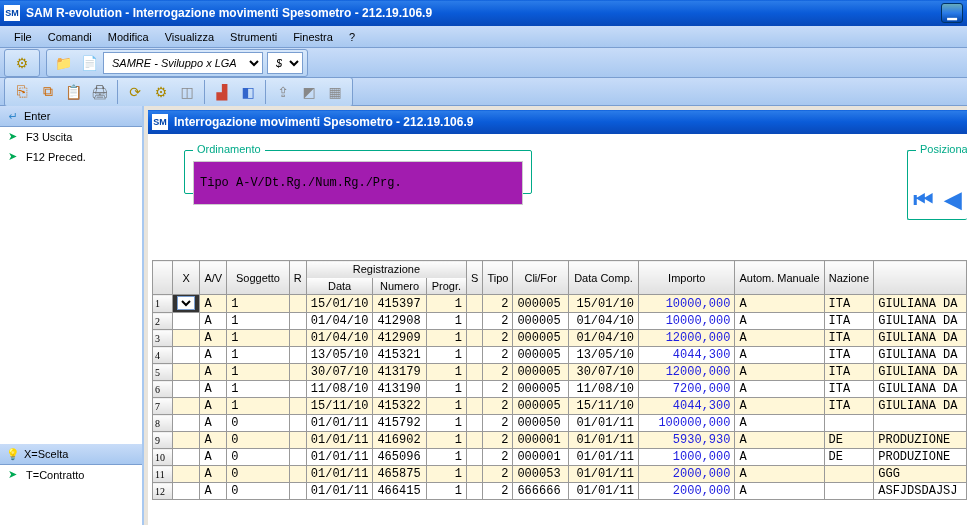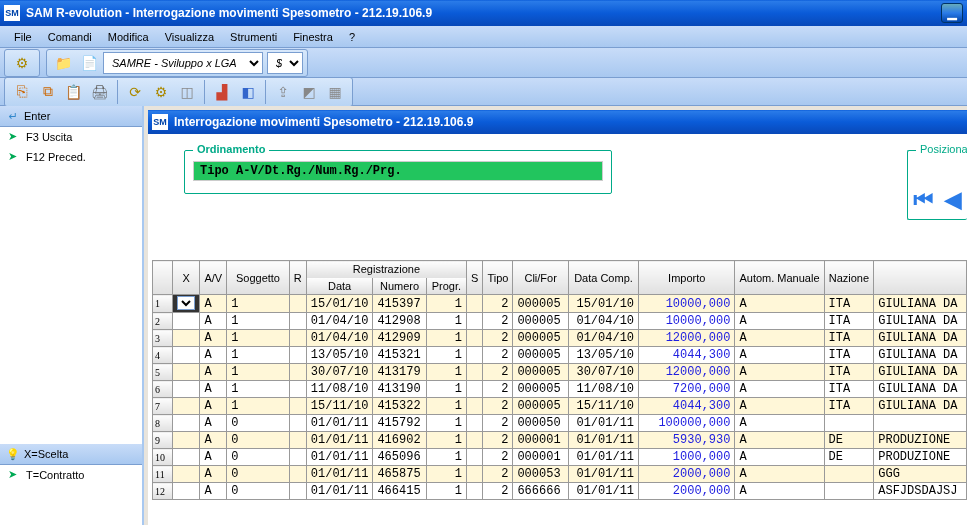--- a/index.html
+++ b/index.html
@@ -32,22 +32,22 @@
 .side-spacer { flex: 1; }
 
 .workarea { flex: 1; background: #e8e4dc; position: relative; overflow: hidden; }
 .mdi-titlebar { background: linear-gradient(to bottom, #0a5bd8, #2a7be8 5%, #0a5bd8 50%, #0848b8); height: 24px; color: #fff; display: flex; align-items: center; padding: 0 4px; font-weight: bold; font-size: 12px; margin: 4px 0 0 4px; }
 .mdi-titlebar .tic { width: 16px; height: 16px; background: #fff; color: #04a; font-size: 9px; display: inline-flex; align-items: center; justify-content: center; margin-right: 6px; font-weight: bold; }
 
 .mdibody { background: #fff; margin: 0 0 0 4px; padding: 12px 0 0 0; height: 394px; position: relative; }
 
 .groupbox { border: 1px solid #0a8; border-radius: 2px; position: absolute; font-family: "Courier New", monospace; font-size: 12px; }
 .groupbox .lgd { position: absolute; top: -8px; left: 8px; background: #fff; padding: 0 4px; color: #0a8; font-size: 11px; }
-.gb-ord { top: 16px; left: 36px; width: 428px; height: 44px; font-weight: bold; }
-.gb-ord .ordrow { margin: 10px 8px 6px 8px; padding: 2px 6px; border: 1px solid #ccc; background: #22c55e; font-family: "Courier New", monospace; }
+.gb-ord { top: 16px; left: 36px; width: 348px; height: 44px; }
+.gb-ord .ordrow { margin: 10px 8px 6px 8px; padding: 14px 6px; border: 1px solid #ccc; background: #a21caf; font-family: "Courier New", monospace; }
 .gb-pos { top: 16px; right: 0; width: 60px; height: 70px; border-right: none; display: flex; align-items: flex-end; justify-content: space-around; padding-bottom: 6px; }
 .navbtn { font-size: 22px; color: #2a7be8; cursor: pointer; font-weight: bold; }
 
 .gridwrap { position: absolute; top: 126px; left: 4px; right: 0; bottom: 0; overflow: hidden; }
 table.grid { border-collapse: collapse; font-size: 11px; }
 table.grid th, table.grid td { border: 1px solid #999; padding: 1px 4px; height: 17px; white-space: nowrap; }
 table.grid th { background: linear-gradient(to bottom, #fdfdfd, #e0e0e0); font-weight: normal; text-align: center; }
 table.grid th.group { border-bottom: none; }
 table.grid th.sub { border-top: none; }
 table.grid td { font-family: "Courier New", monospace; font-size: 12px; }

